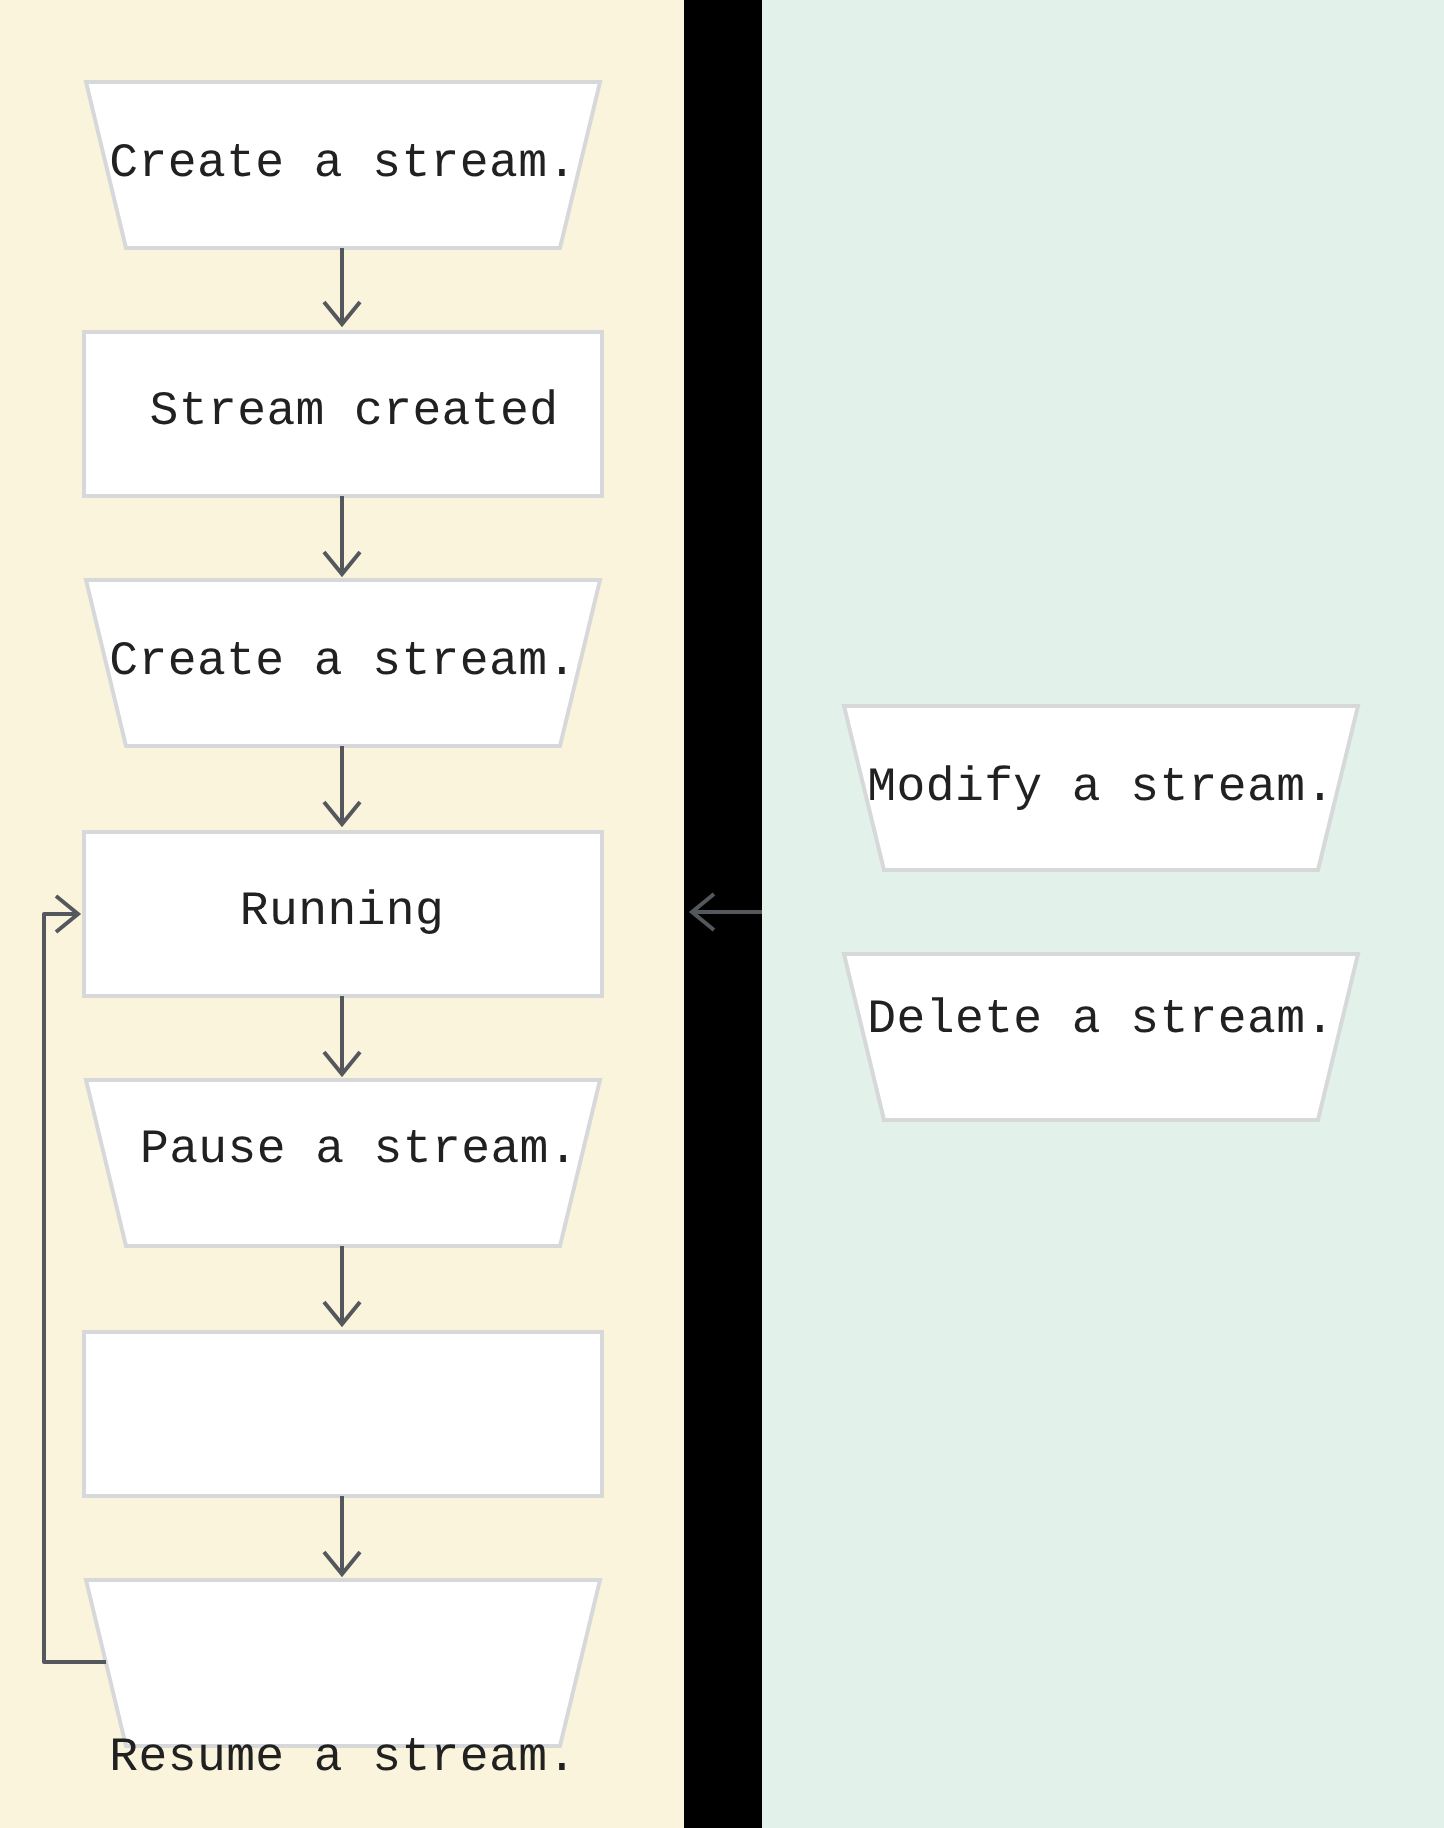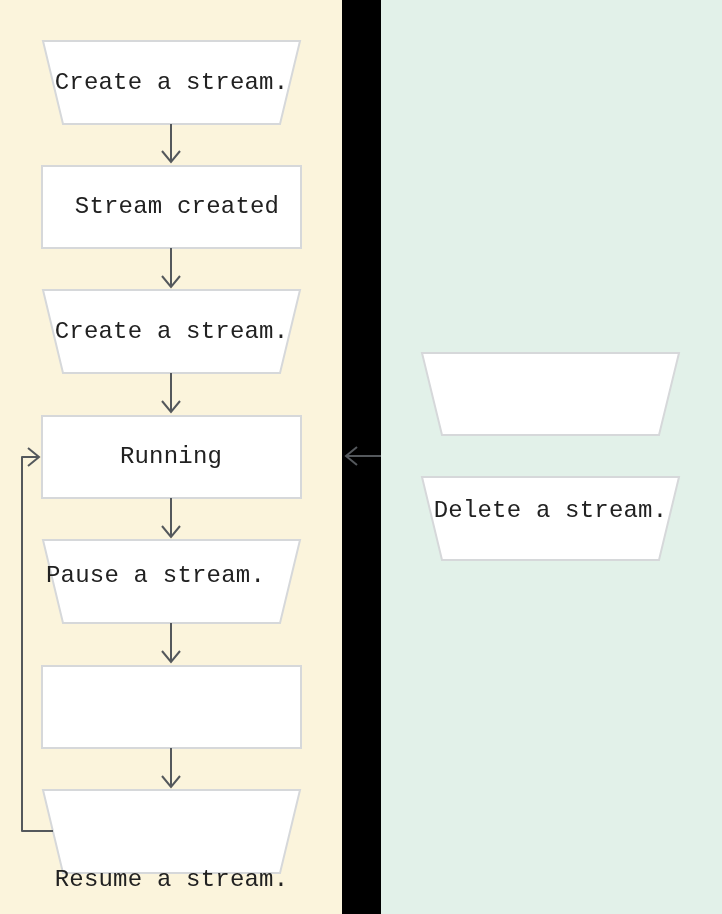--- a/index.html
+++ b/index.html
@@ -91,18 +91,19 @@
 
     <polyline class="connector" points="53,831 22,831 22,457 39,457" marker-end="url(#chevron)"></polyline>
 
     <line class="connector" x1="381" y1="456" x2="346" y2="456" marker-end="url(#chevron)"></line>
   </svg>
 
   <div class="node-label" style="left:43px;  top:41px;  width:257px; height:83px;">Create a stream.</div>
   <div class="node-label" style="left:41px;  top:165px; width:212px; height:83px;margin-left:30px;">Stream created</div>
   <div class="node-label" style="left:43px;  top:290px; width:257px; height:83px;">Create a stream.</div>
   <div class="node-label" style="left:41px;  top:415px; width:260px; height:83px;">Running</div>
-  <div class="node-label" style="left:27px;  top:540px; width:257px; height:71px;">Pause a stream.</div>
+  <div class="node-label" style="left:51px;  top:540px; width:257px; height:71px;">Pause a stream.</div>
   <div class="node-label" style="left:43px;  top:790px; width:257px; height:83px;margin-top:48px;">Resume a stream.</div>
 
+  <div class="node-label" style="left:422px; top:353px; width:257px; height:82px;">Modify a stream.</div>
   <div class="node-label" style="left:422px; top:477px; width:257px; height:66px;">Delete a stream.</div>
 
 </div>
 
 </body></html>

